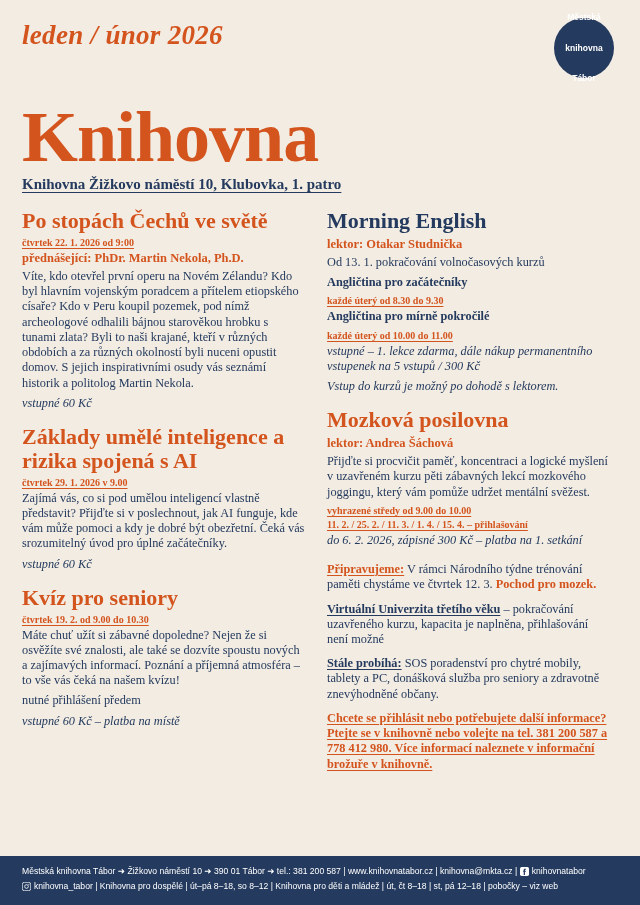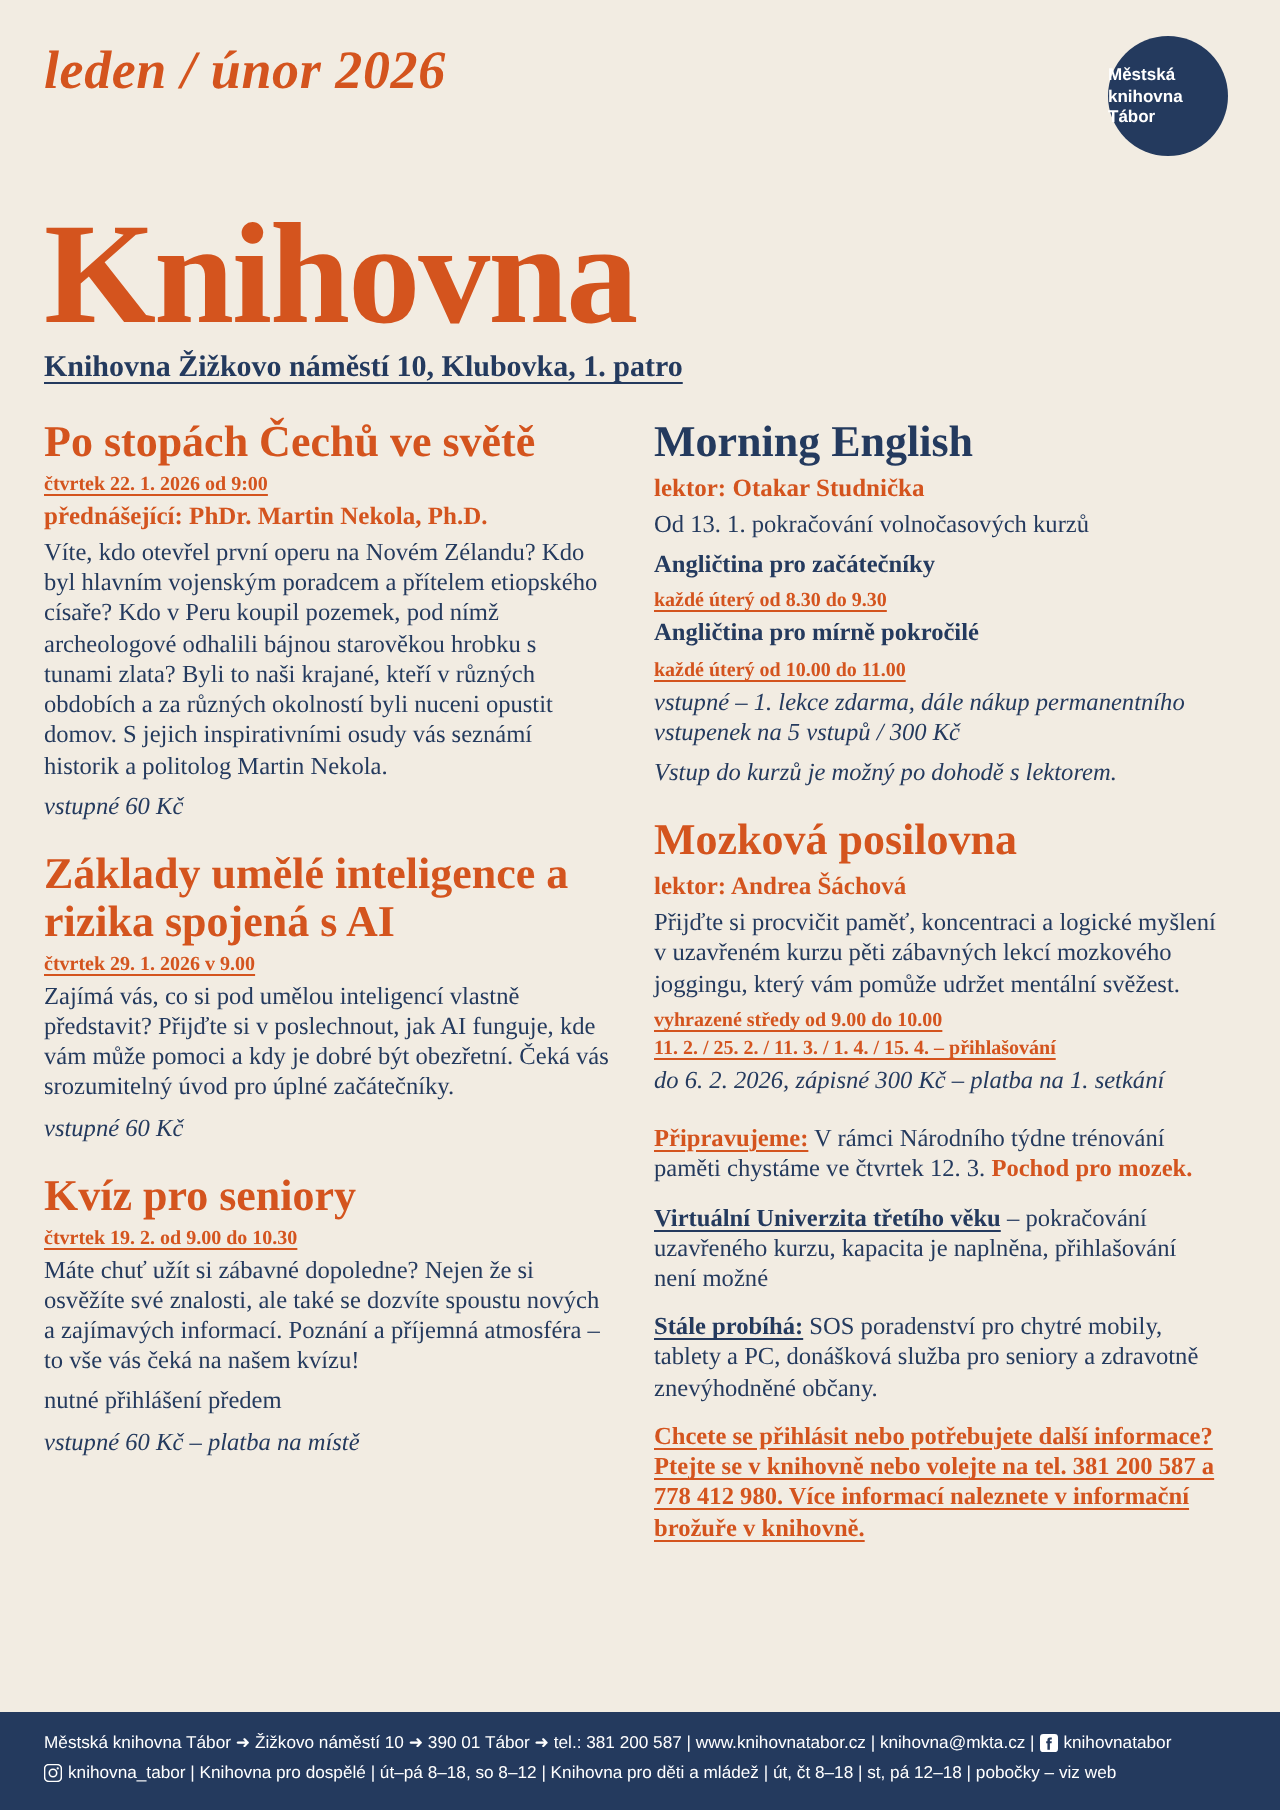--- a/index.html
+++ b/index.html
@@ -39,28 +39,29 @@
     margin-top: 2px;
   }
   .logo {
     width: 60px;
     height: 60px;
     border-radius: 50%;
     background: #243a5e;
     color: #ffffff;
     display: flex;
     flex-direction: column;
-    align-items: flex-start;
+    align-items: center;
     justify-content: center;
     font-family: "Liberation Sans", sans-serif;
     font-size: 8.5px;
     line-height: 1.25;
     text-align: center;
     font-weight: bold;
     margin-right: 4px;
+    gap: 20px;
   }
   .title-block {
     margin-top: 26px;
   }
   .title-line1 {
     font-size: 72px;
     line-height: 0.92;
     font-weight: bold;
     color: #d4541e;
     letter-spacing: -1px;

